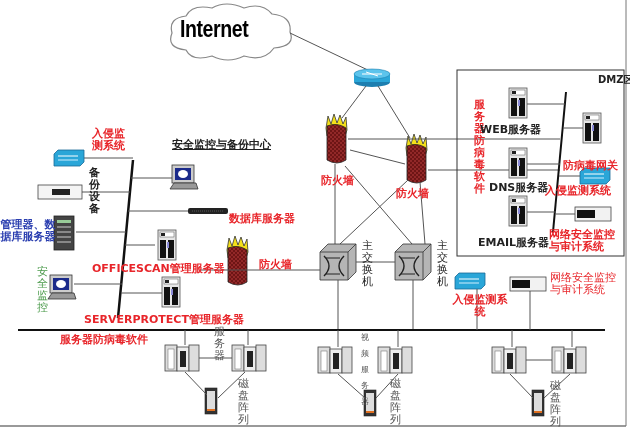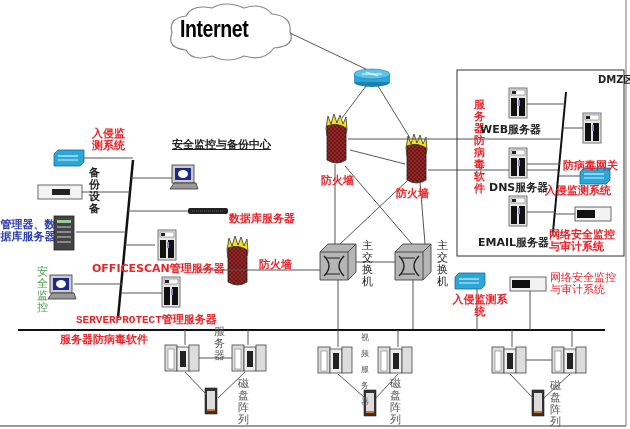--- a/index.html
+++ b/index.html
@@ -248,21 +248,21 @@
 <div class="lbl blk" style="left:598px;top:74px;font-size:10px;">DMZ区</div>
 <div class="lbl blk" style="left:172px;top:139px;font-size:11px;text-decoration:underline;">安全监控与备份中心</div>
 
 <div class="lbl red vstack" style="left:92px;top:128px;width:40px;white-space:normal;">入侵监测系统</div>
 <div class="lbl blk vstack" style="left:89px;top:167px;">备份设备</div>
 <div class="lbl blue" style="left:0px;top:218px;width:56px;white-space:normal;text-align:center;font-family:Liberation Serif, serif;">管理器、数据库服务器</div>
 <div class="lbl green vstack" style="left:37px;top:266px;font-weight:normal;font-family:'DejaVu Serif',serif;">安全监控</div>
 <div class="lbl red" style="left:229px;top:213px;">数据库服务器</div>
 <div class="lbl red" style="left:92px;top:263px;">OFFICESCAN管理服务器</div>
 <div class="lbl red" style="left:259px;top:259px;">防火墙</div>
-<div class="lbl red" style="left:76px;top:314px;font-family:Liberation Mono, monospace;">SERVERPROTECT管理服务器</div>
+<div class="lbl red" style="left:84px;top:314px;">SERVERPROTECT管理服务器</div>
 
 <div class="lbl red" style="left:321px;top:175px;">防火墙</div>
 <div class="lbl red" style="left:396px;top:188px;">防火墙</div>
 <div class="lbl blk vstack" style="left:362px;top:240px;font-weight:normal;">主交换机</div>
 <div class="lbl blk vstack" style="left:437px;top:240px;font-weight:normal;">主交换机</div>
 
 <div class="lbl red vstack" style="left:474px;top:99px;">服务器防病毒软件</div>
 <div class="lbl blk" style="left:480px;top:124px;">WEB服务器</div>
 <div class="lbl blk" style="left:489px;top:182px;">DNS服务器</div>
 <div class="lbl blk" style="left:478px;top:237px;">EMAIL服务器</div>

